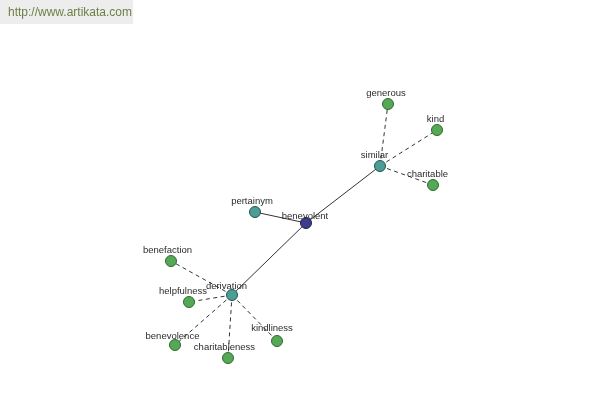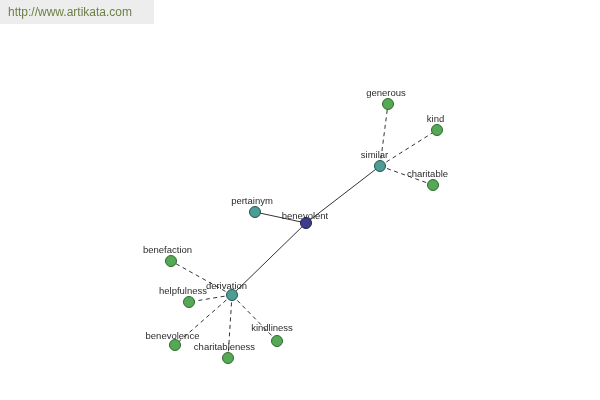--- a/index.html
+++ b/index.html
@@ -11,21 +11,21 @@
     width: 600px;
     height: 400px;
     position: relative;
     overflow: hidden;
     font-family: "Liberation Sans", sans-serif;
   }
   .url-bar {
     position: absolute;
     left: 0;
     top: 0;
-    width: 154px;
+    width: 133px;
     height: 24px;
     background: #ededed;
     box-sizing: border-box;
     padding-left: 8px;
     line-height: 24px;
     font-size: 12px;
     color: #6d7f45;
     white-space: nowrap;
     z-index: 2;
   }

